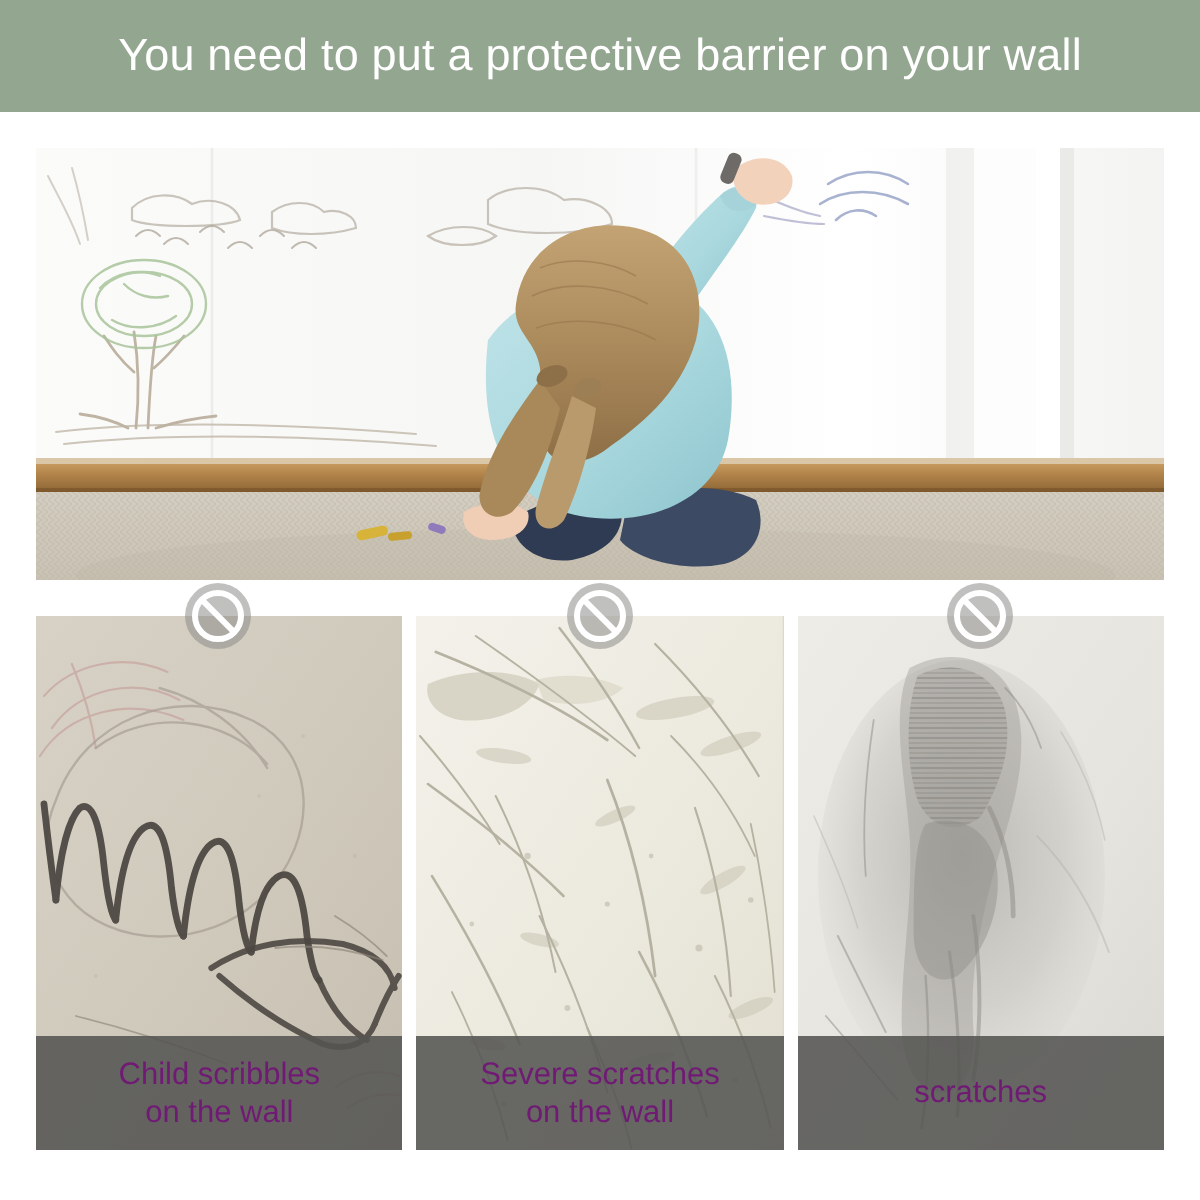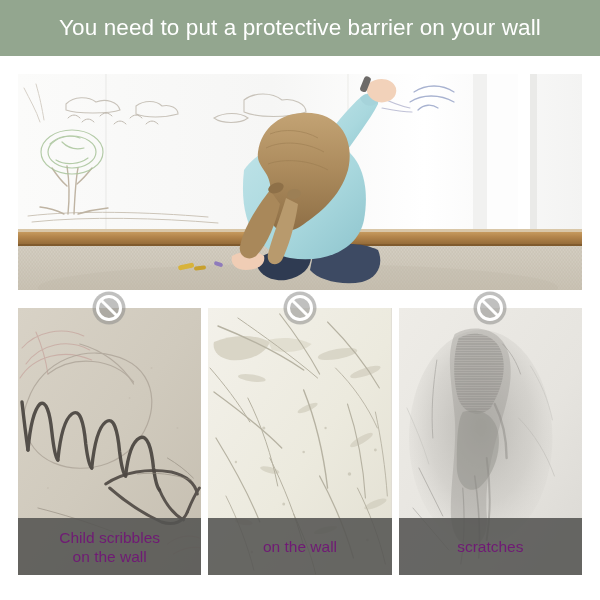--- a/index.html
+++ b/index.html
@@ -406,20 +406,21 @@
           <circle cx="142" cy="166" r="1.8"></circle>
           <circle cx="28" cy="154" r="1.2"></circle>
           <circle cx="168" cy="142" r="1.4"></circle>
           <circle cx="76" cy="196" r="1.5"></circle>
           <circle cx="118" cy="120" r="1.2"></circle>
           <circle cx="44" cy="244" r="1.3"></circle>
           <circle cx="160" cy="232" r="1.4"></circle>
         </g>
       </svg>
       <div class="panel-caption">
+        <span>Severe scratches</span>
         <span>on the wall</span>
       </div>
     </div>
 
     <div class="panel">
       <svg class="panel-img" viewBox="0 0 184 267" preserveAspectRatio="none">
         <defs>
           <linearGradient id="p3bg" x1="0" y1="0" x2="1" y2="1">
             <stop offset="0%" stop-color="#eeece7"></stop>
             <stop offset="60%" stop-color="#e6e4df"></stop>

